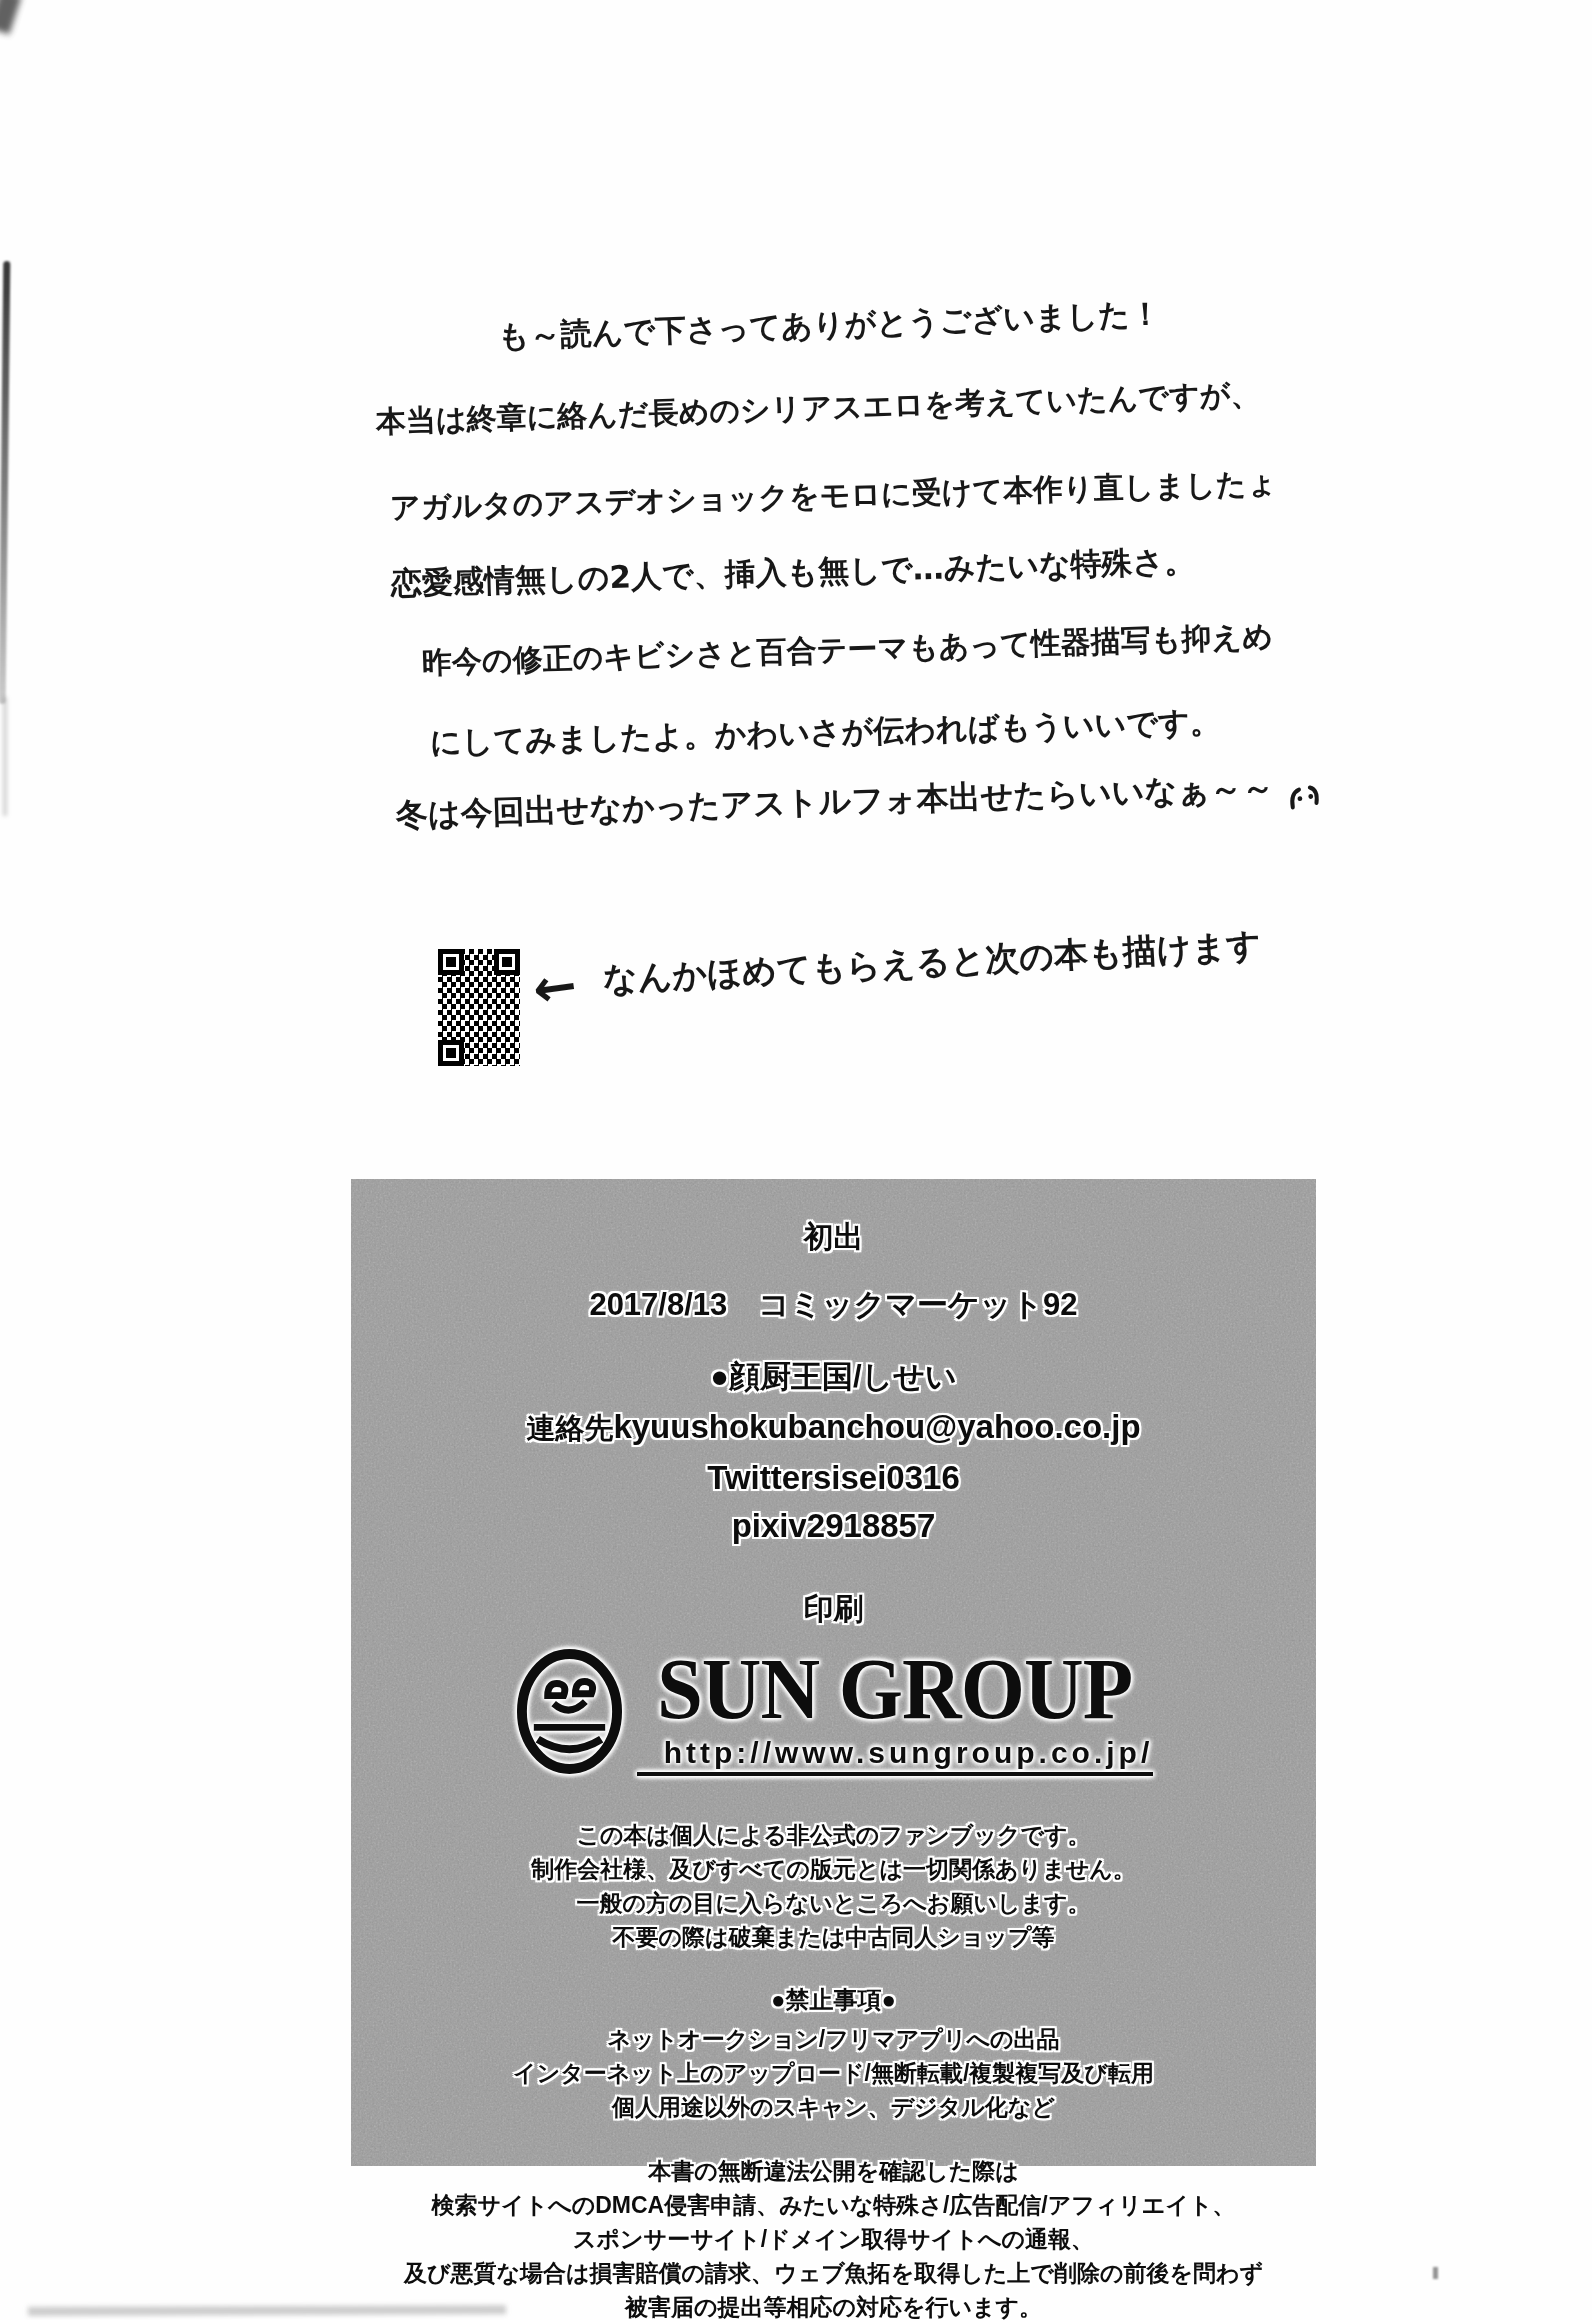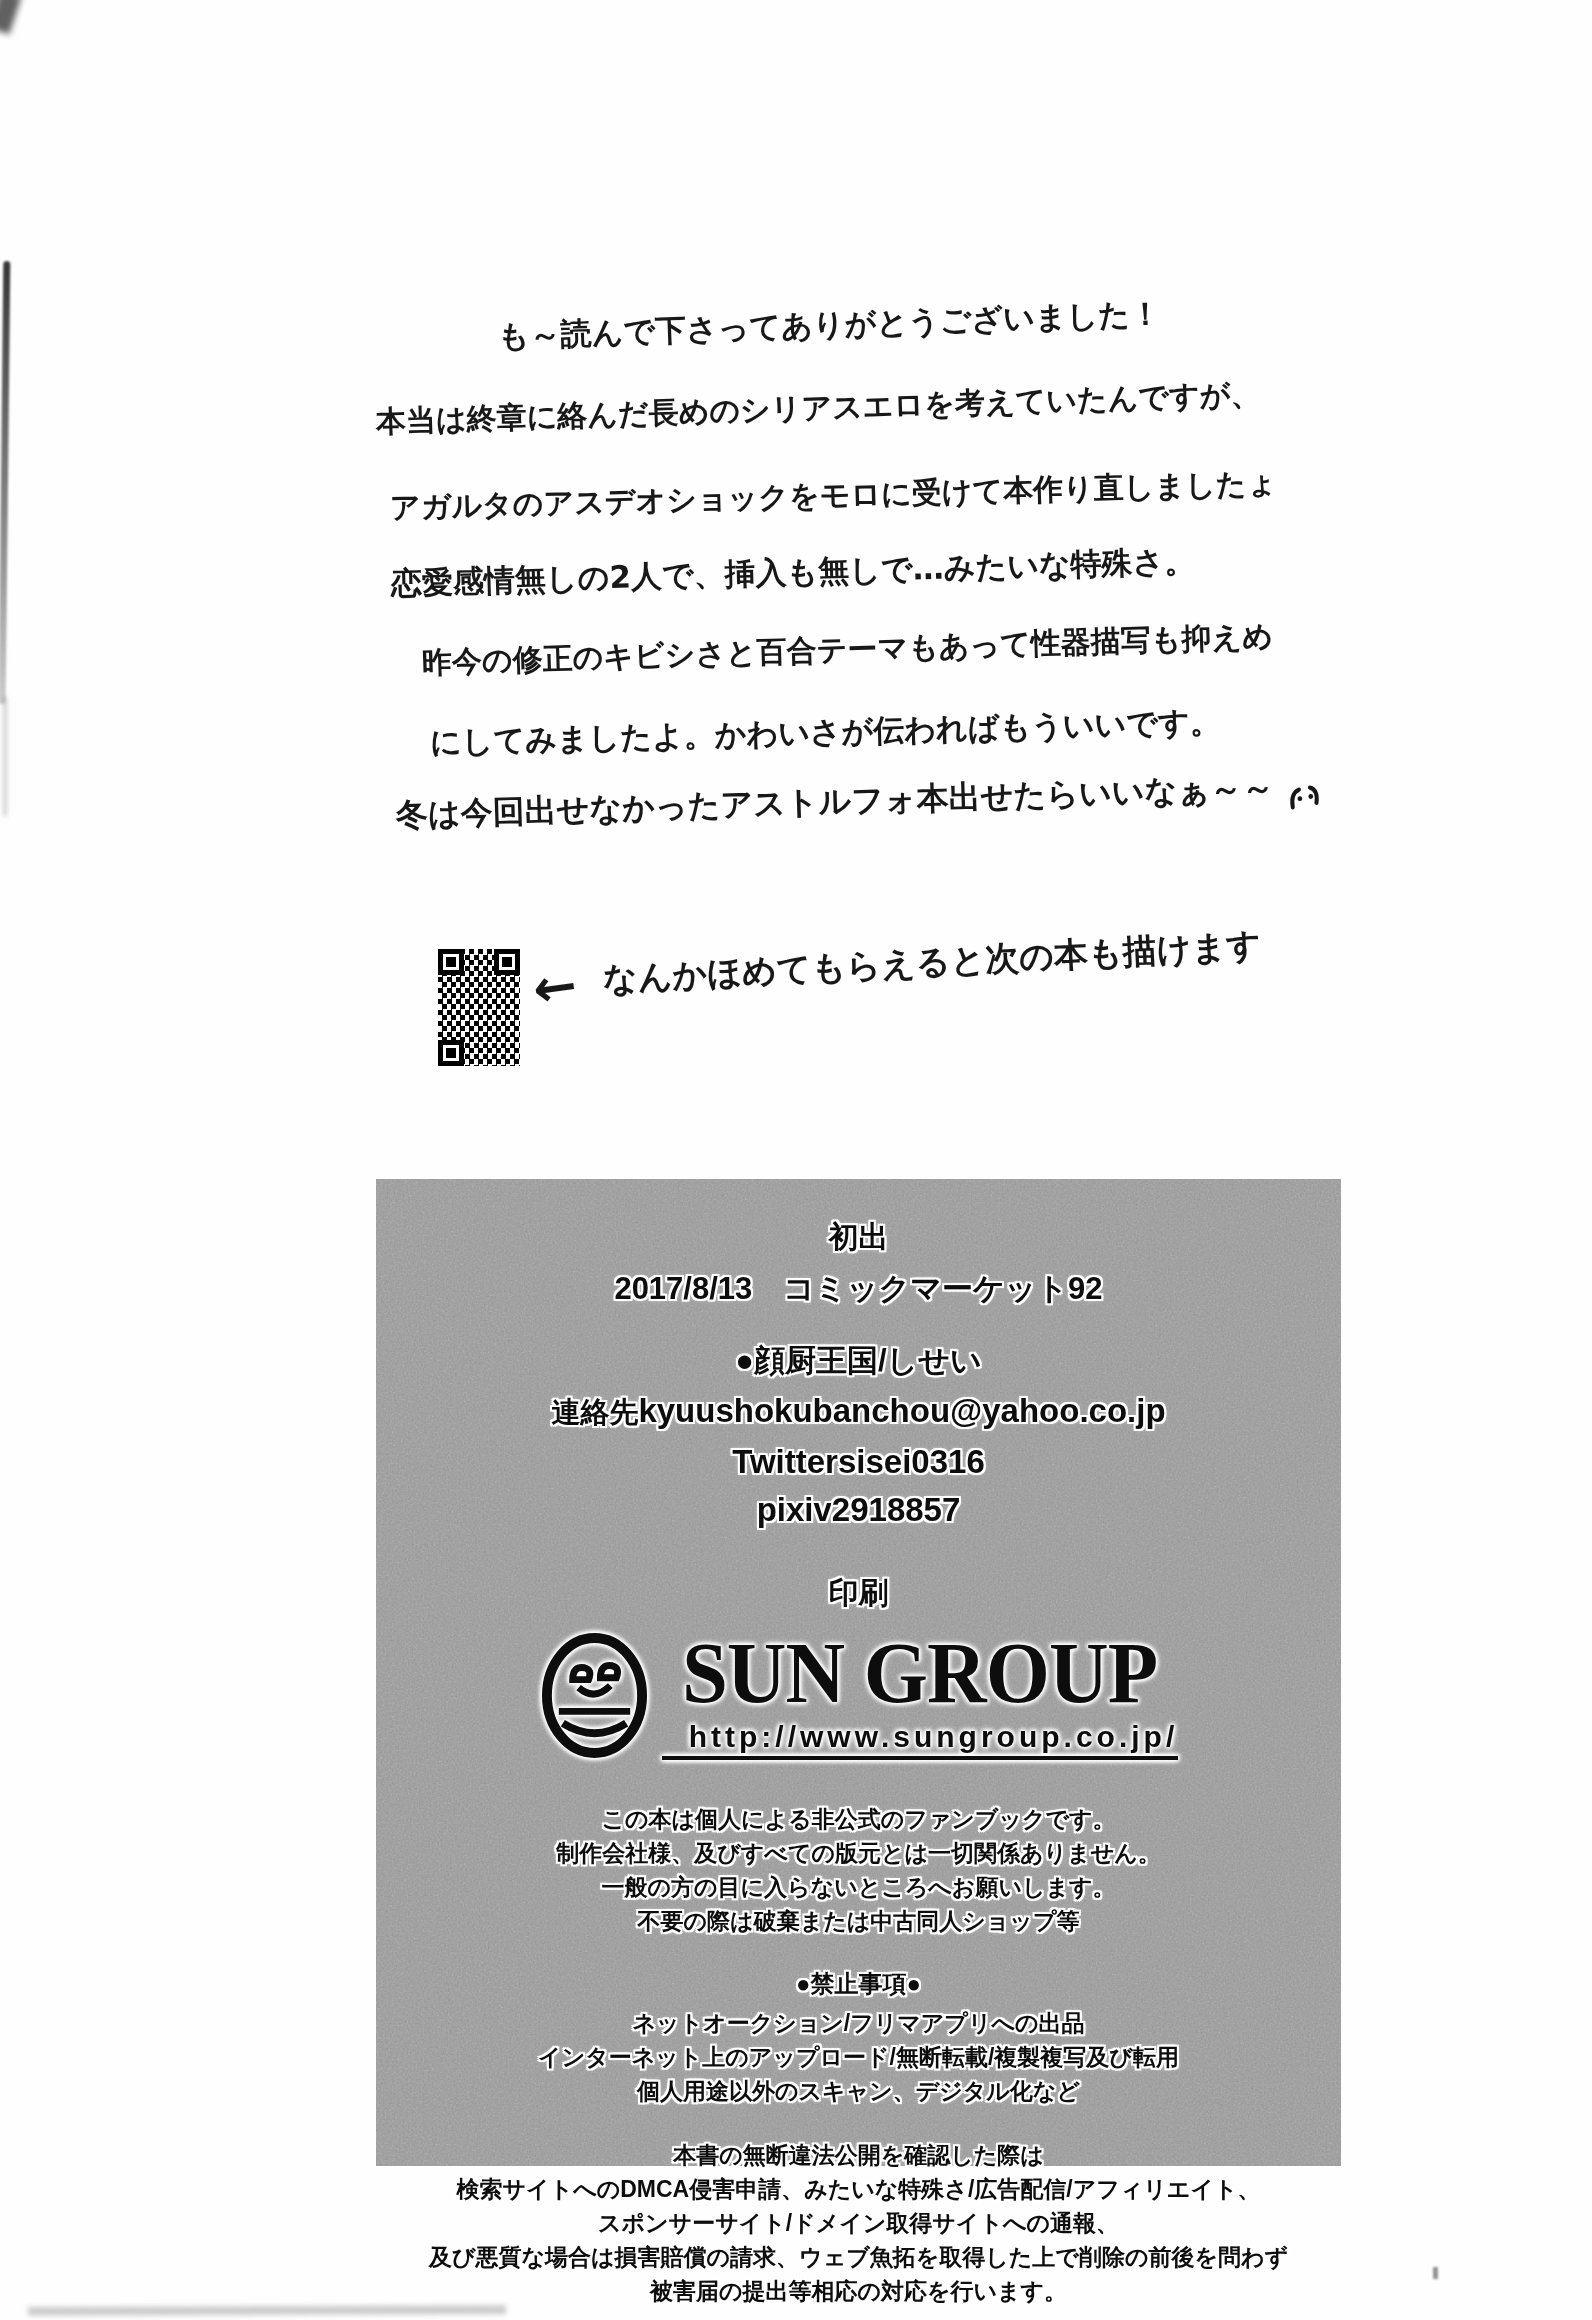--- a/index.html
+++ b/index.html
@@ -75,37 +75,37 @@
     position:absolute;left:533px;top:957px;
     font-family:"DejaVu Sans",sans-serif;font-weight:700;
     font-size:52px;color:#181818;transform:rotate(-8deg);
   }
   .qr-note{
     left:603px;top:957px;font-size:34px;transform:rotate(-3deg);
   }
 
   
   .colophon{
-    position:absolute;left:376px;top:1179px;width:965px;height:987px;
+    position:absolute;left:351px;top:1179px;width:965px;height:987px;
     background:#9c9c9c;
   }
   .grain-svg{position:absolute;inset:0;width:100%;height:100%;}
   .col-content{
     position:relative;z-index:2;width:100%;height:100%;
     display:flex;flex-direction:column;align-items:center;
     text-align:center;color:#0d0d0d;
   }
   .glow{
     text-shadow:
       -2px -2px 0 #fff, 2px -2px 0 #fff, -2px 2px 0 #fff, 2px 2px 0 #fff,
       -2px 0 0 #fff, 2px 0 0 #fff, 0 -2px 0 #fff, 0 2px 0 #fff,
       0 0 5px #fff;
   }
   .col-h{font-size:30px;font-weight:700;margin-top:38px;}
-  .col-date{font-size:31px;font-weight:700;margin-top:10px;}
+  .col-date{font-size:31px;font-weight:700;margin-top:26px;}
   .col-circle{font-size:31px;font-weight:700;margin-top:30px;}
   .col-row{display:flex;justify-content:center;margin-top:10px;
            font-weight:700;align-items:baseline;}
   .col-row .lbl{font-size:29px;}
   .col-row .val{font-size:33px;font-family:"Liberation Sans",sans-serif;}
   .col-print{font-size:30px;font-weight:700;margin-top:44px;}
 
   .printer{display:flex;align-items:center;gap:12px;margin-top:16px;
            filter:drop-shadow(0 0 2px #fff) drop-shadow(0 0 2px #fff) drop-shadow(0 0 1px #fff);}
   .printer-logo{width:111px;height:127px;}

